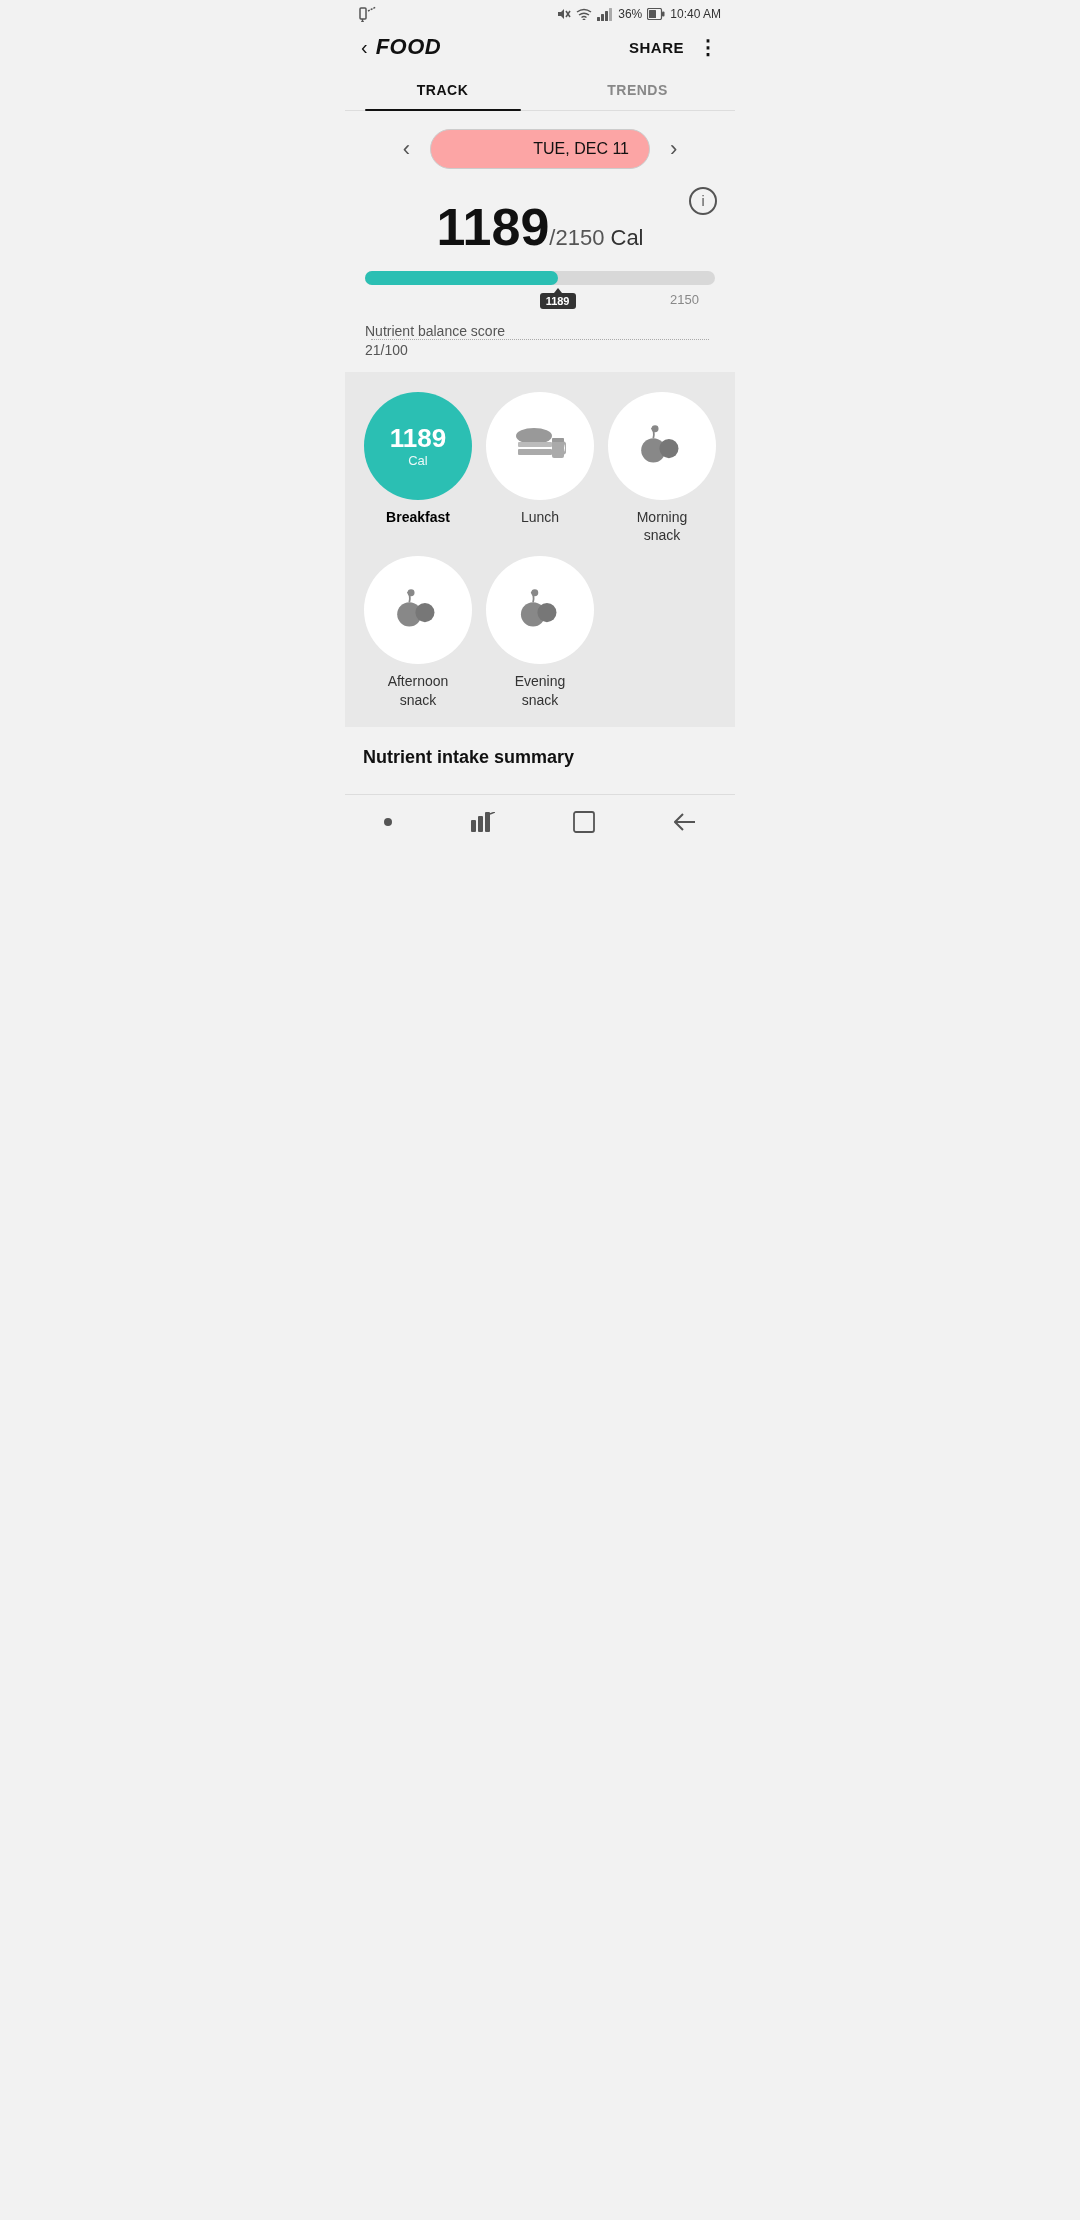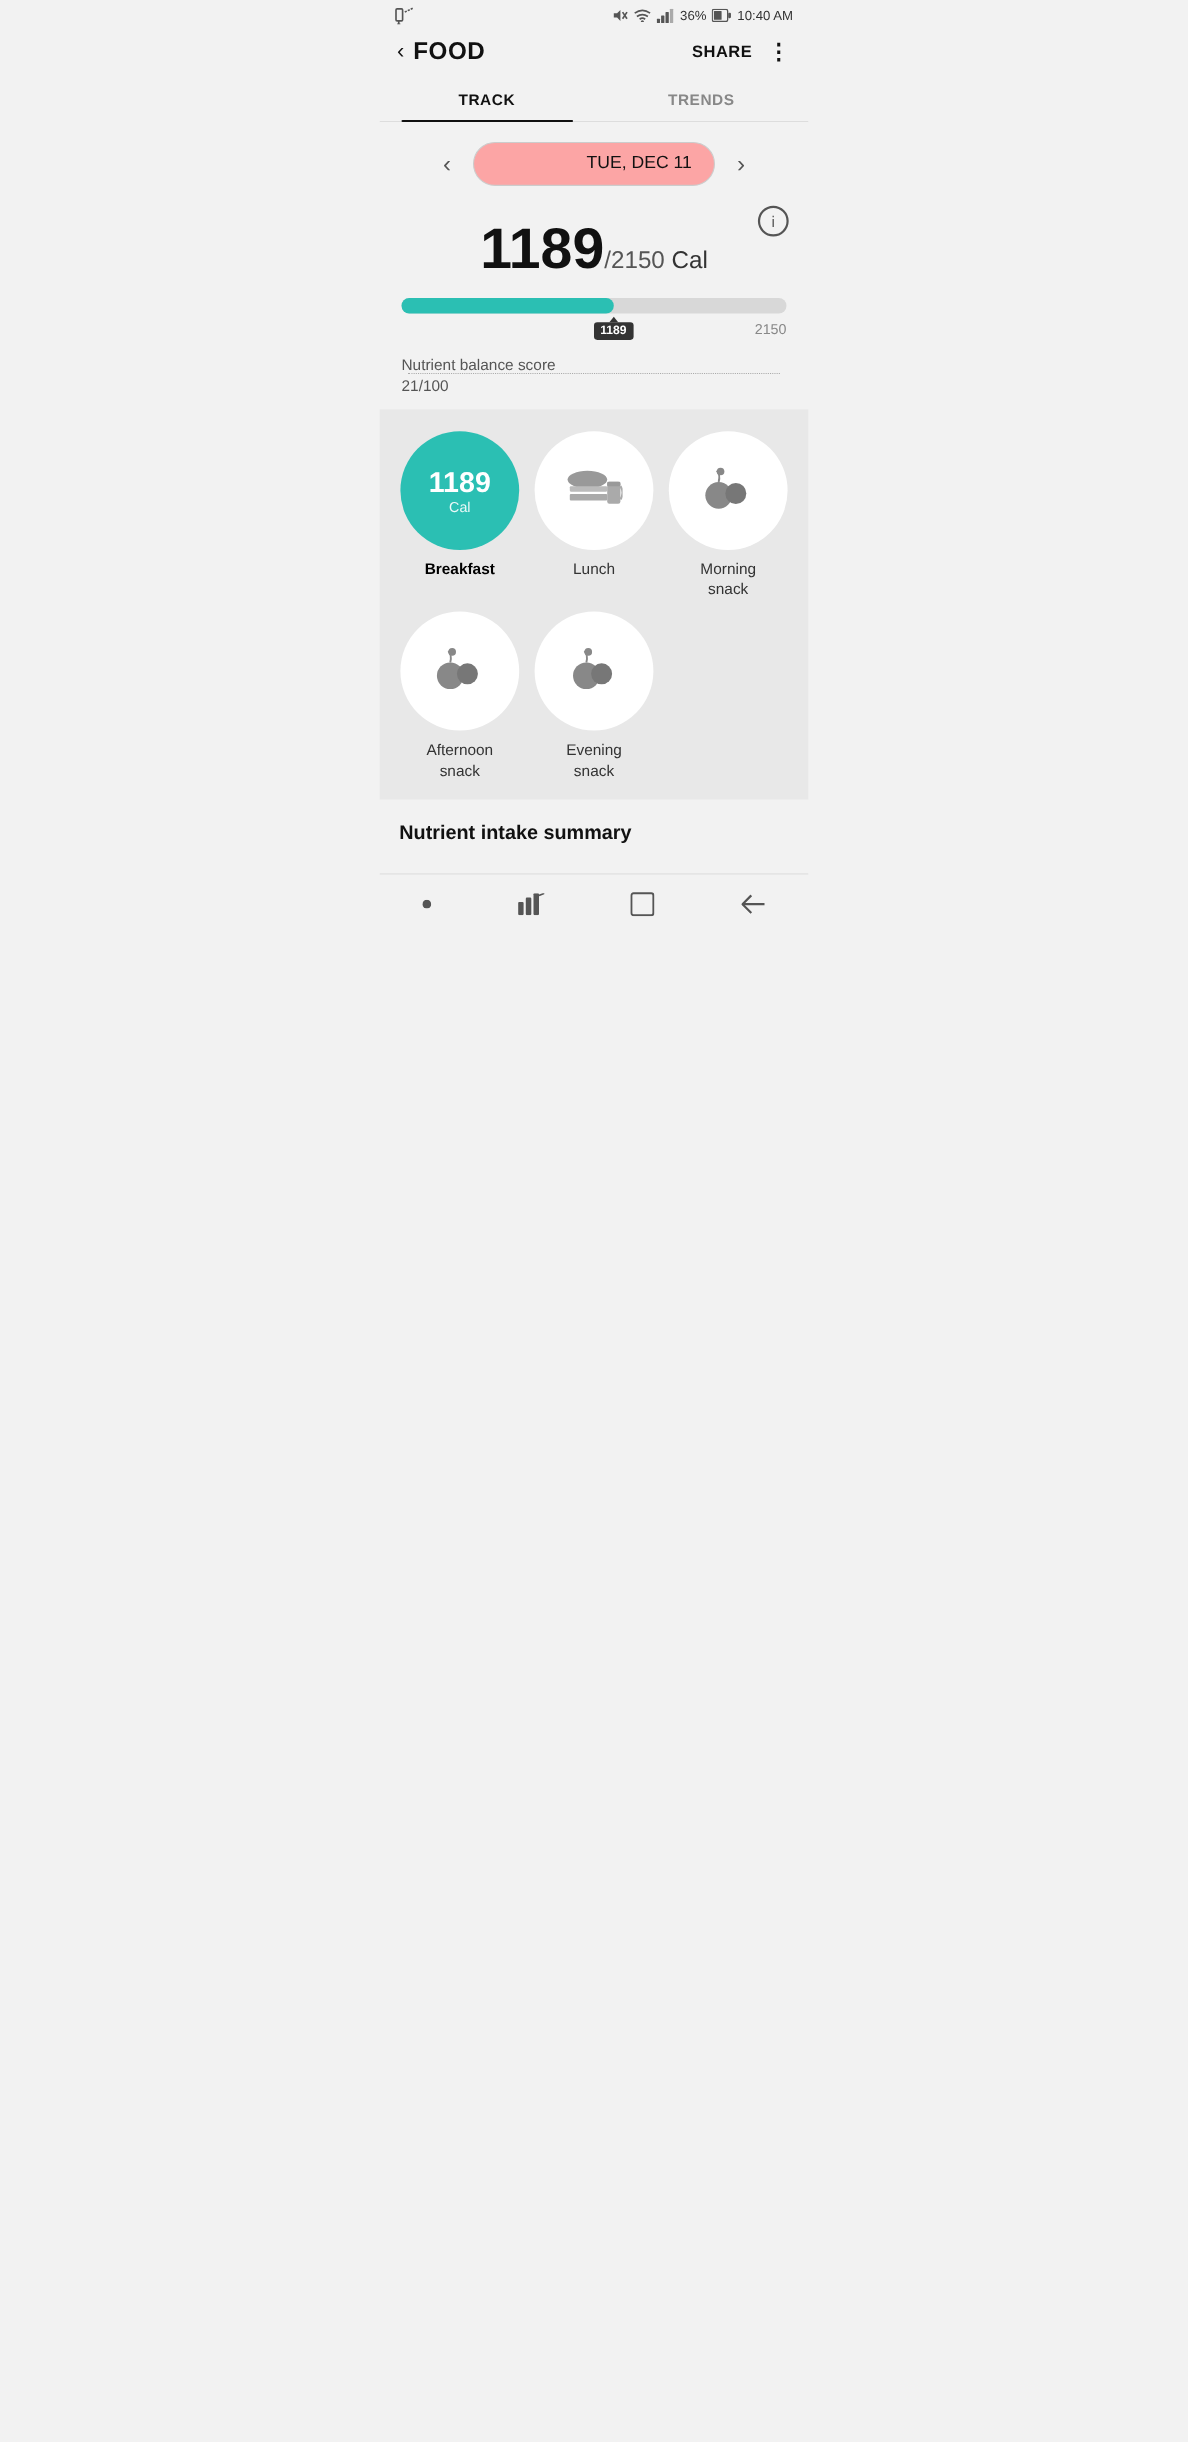--- a/index.html
+++ b/index.html
@@ -33,20 +33,21 @@
       display: flex;
       align-items: center;
       justify-content: space-between;
       padding: 8px 16px 10px;
     }
     .nav-title {
       font-size: 22px;
       font-weight: 700;
       letter-spacing: 0.5px;
       color: #111;
+      font-style: italic;
     }
     .nav-left { display: flex; align-items: center; gap: 8px; cursor: pointer; }
     .nav-right { display: flex; align-items: center; gap: 14px; }
     .nav-share {
       font-size: 15px;
       font-weight: 700;
       color: #111;
       cursor: pointer;
       letter-spacing: 0.5px;
     }
@@ -200,21 +201,21 @@
       position: absolute;
       top: -5px;
       left: 50%;
       transform: translateX(-50%);
       border-left: 4px solid transparent;
       border-right: 4px solid transparent;
       border-bottom: 5px solid #333;
     }
     .progress-max {
       position: absolute;
-      right: 0;
+      right: 16px;
       bottom: -22px;
       font-size: 13px;
       color: #888;
     }
     .nutrient-score {
       margin-top: 36px;
       display: flex;
       justify-content: space-between;
       font-size: 14px;
       color: #555;

